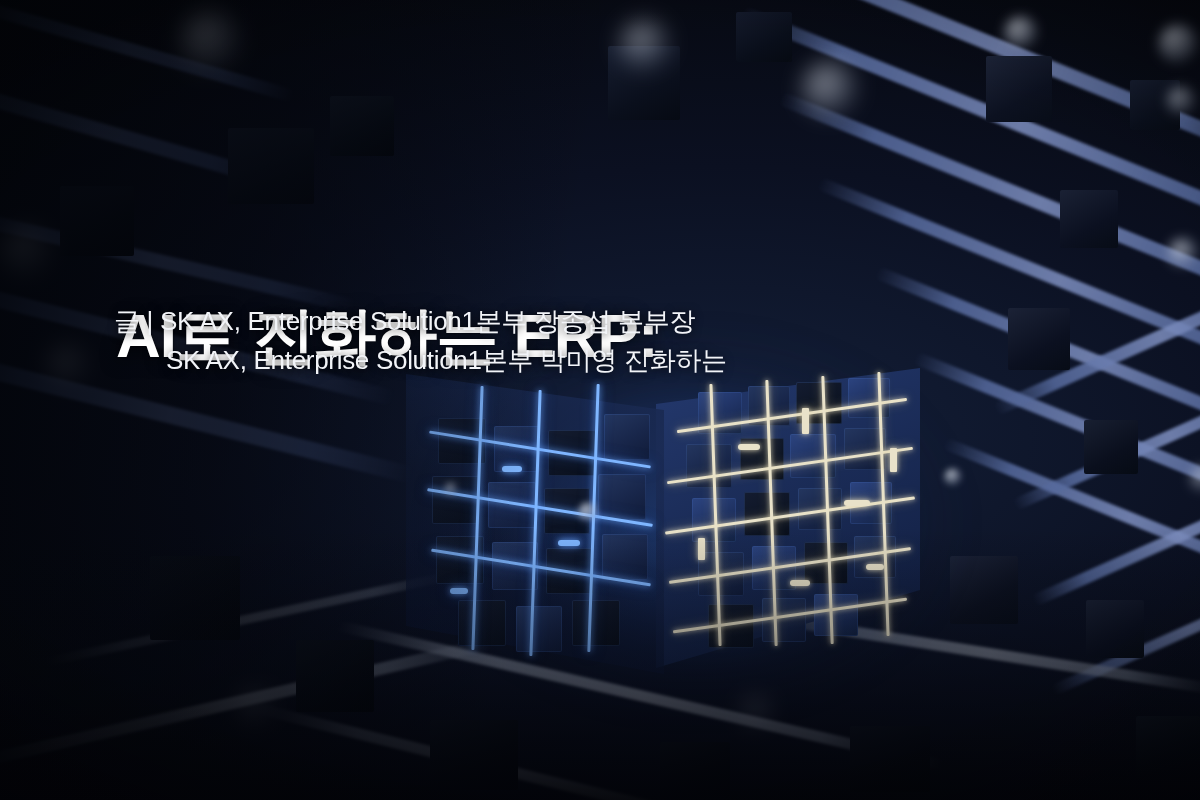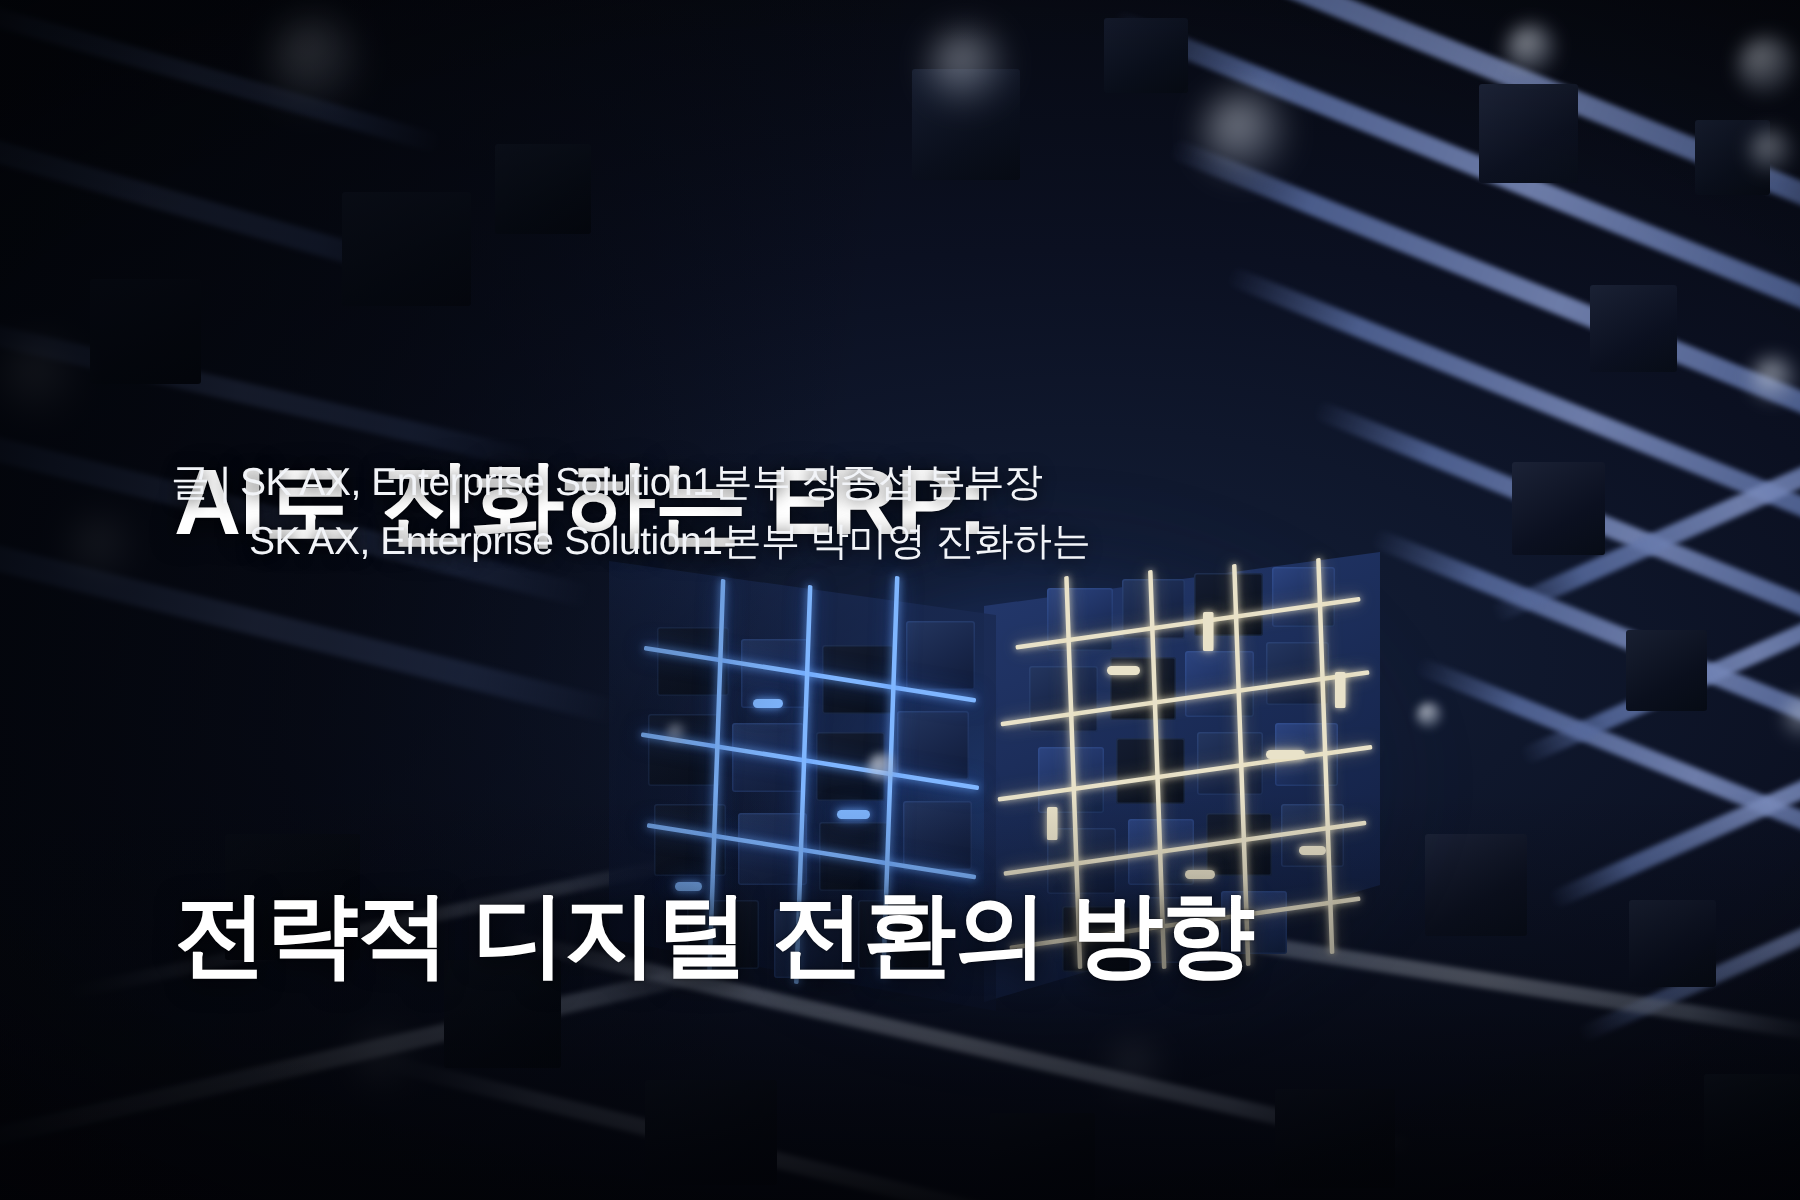--- a/index.html
+++ b/index.html
@@ -305,21 +305,20 @@
   </div>
 
   <div class="bg-layer bg-darken-left"></div>
   <div class="bg-layer bg-darken-bottom"></div>
   <div class="bg-layer bg-vignette"></div>
 
   <div class="content">
 
     <div class="title">
       <span class="title-line">AI로 진화하는 ERP:</span>
-      <span class="title-line">전략적 디지털 전환의 방향</span>
     </div>
 
     <div class="byline">
       <span class="byline-line">글 | SK AX, Enterprise Solution1본부 장종섭 본부장</span>
       <span class="byline-line indent">SK AX, Enterprise Solution1본부 박미영 진화하는</span>
     </div>
 
 
   </div>
 </div>

